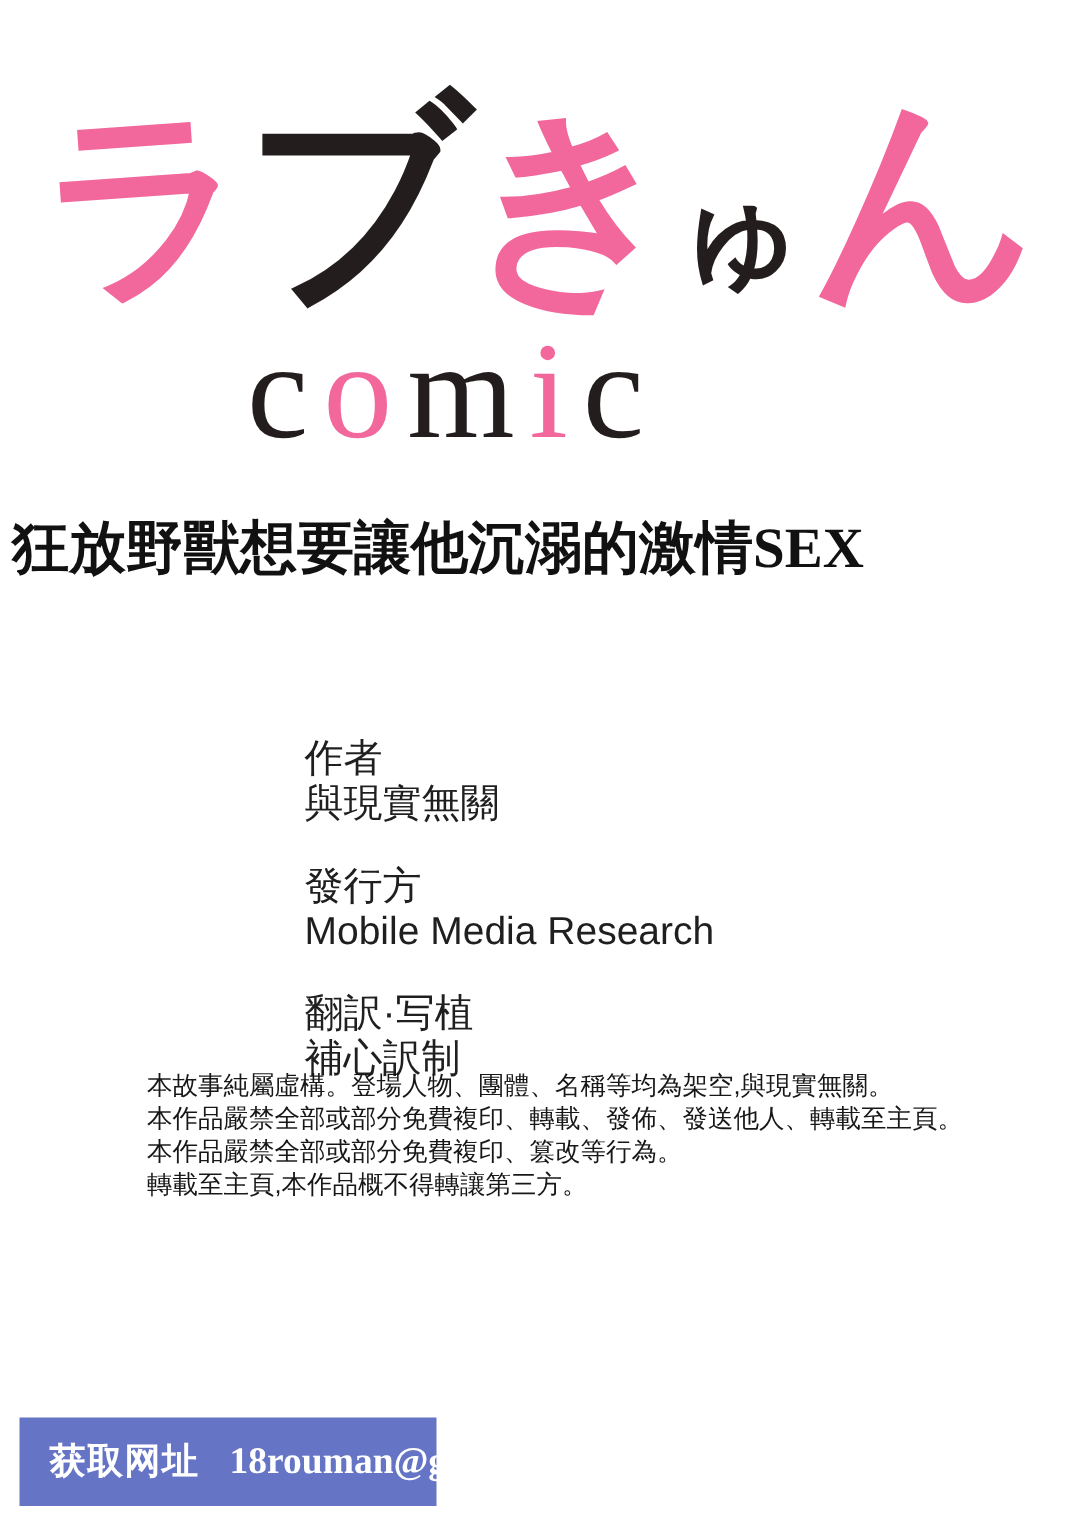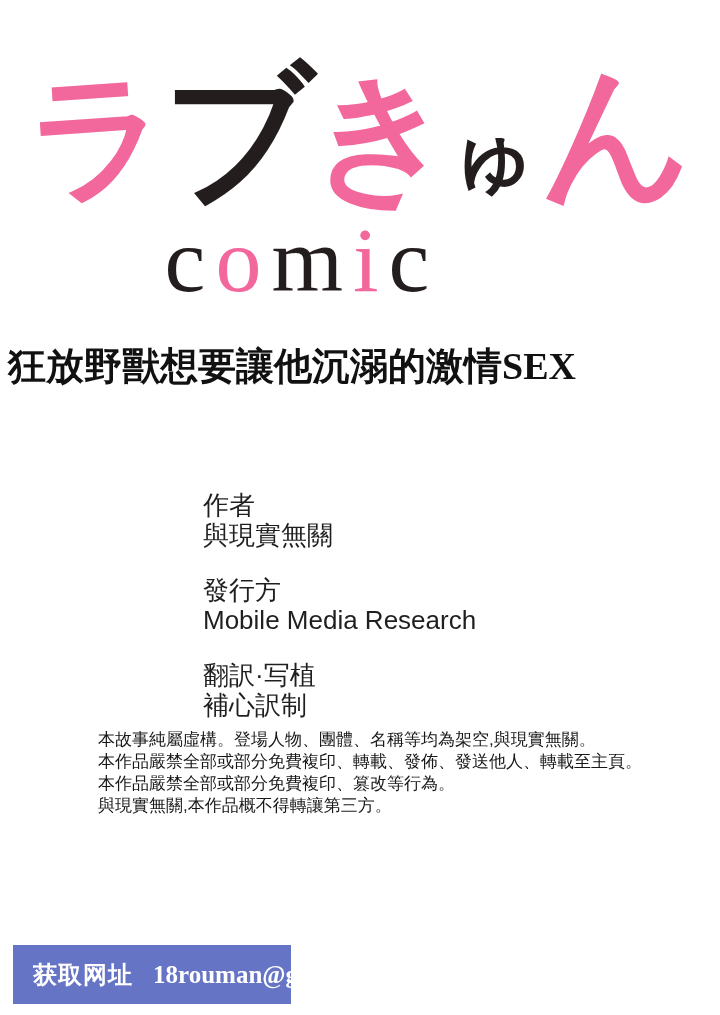--- a/index.html
+++ b/index.html
@@ -64,21 +64,21 @@
   .credit-row{
     display:flex;align-items:baseline;
     line-height:30px;margin-bottom:25px;
     white-space:nowrap;
     flex-direction:column;
   }
   .credit-label{min-width:95px;display:inline-block;}
   .credit-value{display:inline-block;}
   
   .disclaimer{
-    position:absolute;top:729px;left:98px;width:560px;
+    position:absolute;top:713px;left:98px;width:560px;
     font-size:17px;line-height:22px;color:#171717;
     white-space:nowrap;
   }
   
   .copyright{
     position:absolute;top:856px;left:144px;
     font-size:21px;color:#2e2e2e;letter-spacing:0.5px;
     white-space:nowrap;
   }
   .copyright .c-sym{margin-right:7px;color:#4a4a4a;}
@@ -133,21 +133,21 @@
     <div class="credit-row">
       <span class="credit-label">翻訳·写植</span>
       <span class="credit-value">補心訳制</span>
     </div>
   </div>
 
   <div class="disclaimer">
     <div>本故事純屬虛構。登場人物、團體、名稱等均為架空,與現實無關。</div>
     <div>本作品嚴禁全部或部分免費複印、轉載、發佈、發送他人、轉載至主頁。</div>
     <div>本作品嚴禁全部或部分免費複印、篡改等行為。</div>
-    <div>與現實無關,本作品概不得轉讓第三方。</div>
+    <div>轉載至主頁,本作品概不得轉讓第三方。</div>
   </div>
 
 
   <div class="banner">
     <div class="banner-cjk">肉肉漫画　获取网址</div>
     <div class="banner-email">18rouman@gmail.com</div>
   </div>
 
 </div>
 

